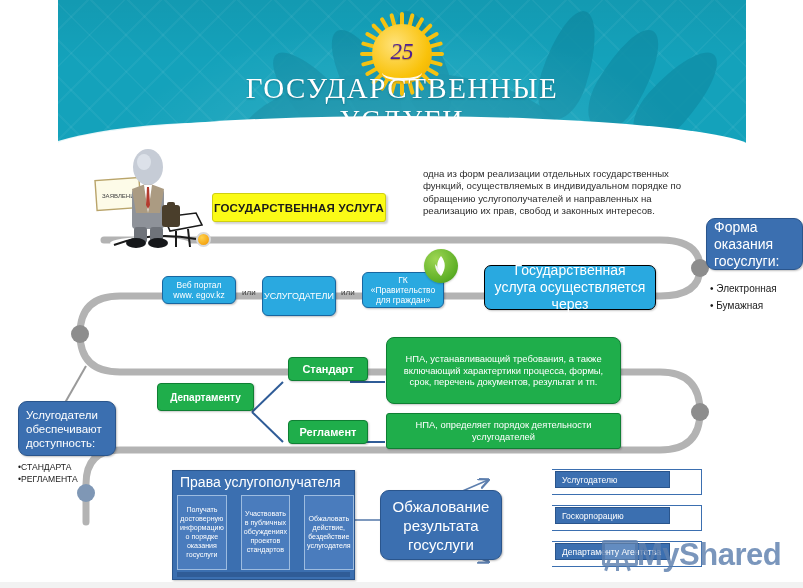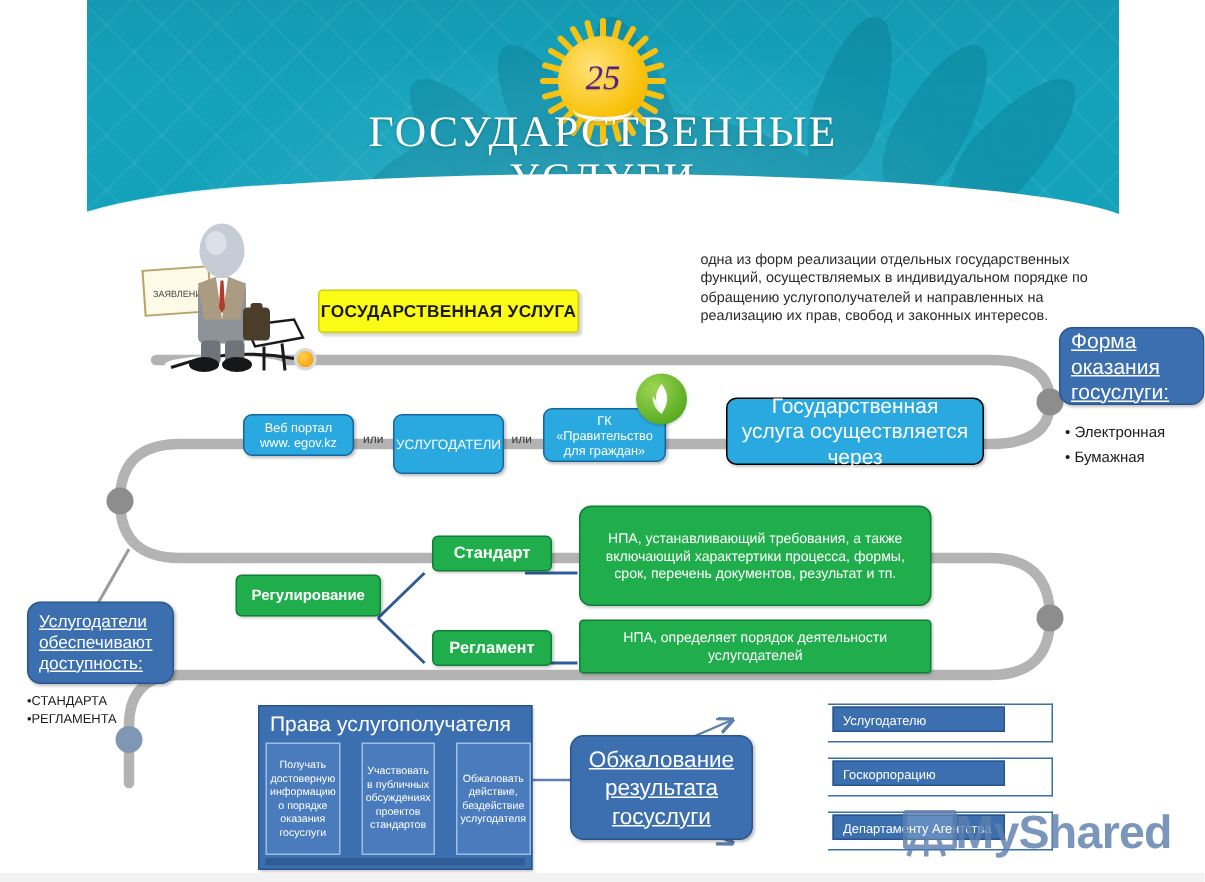--- a/index.html
+++ b/index.html
@@ -53,29 +53,29 @@
   .box{position:absolute;box-sizing:border-box;display:flex;align-items:center;
        justify-content:center;text-align:center;color:#fff;}
   .cyan{background:#29a9e0;border:1px solid #000000;border-radius:7px;
         box-shadow:1px 1px 2px rgba(0,0,0,.22);}
   .cyan-sm{background:#2aa9e0;border:1px solid #1766a0;border-radius:6px;
         box-shadow:1px 1px 2px rgba(0,0,0,.25);font-size:8.5px;line-height:10px;}
   .green{background:#1fae4b;border:1px solid #0f7f33;border-radius:4px;
         box-shadow:1px 1px 2px rgba(0,0,0,.22);font-weight:bold;}
   .greenbig{background:#1fae4b;border:1px solid #0f7f33;border-radius:8px;
         box-shadow:1px 1px 2px rgba(0,0,0,.22);}
-  .dblue{background:#3b6fb0;border:1px solid #2a5ükl;border-radius:9px;text-decoration:underline;}
+  .dblue{background:#3b6fb0;border:1px solid #2a5ükl;border-radius:9px;}
   .dblue{background:#3b6fb0;border:1px solid #2a558c;border-radius:9px;
         box-shadow:1px 1px 2px rgba(0,0,0,.25);}
   .yellowbox{position:absolute;background:#fbfb16;border:1px solid #cfcf12;border-radius:3px;
         box-shadow:2px 2px 2px rgba(0,0,0,.18);display:flex;align-items:center;
         justify-content:center;color:#1a1a1a;font-weight:bold;font-size:11.5px;
         letter-spacing:.2px;}
 
-  .deftext{position:absolute;color:#2b2b2b;font-size:9.6px;line-height:12.4px;margin-left:44px;}
+  .deftext{position:absolute;color:#2b2b2b;font-size:9.6px;line-height:12.4px;}
 
   
   .note-bullets{position:absolute;color:#1a1a1a;font-size:8.6px;line-height:12px;}
 
   
   .rbullets{position:absolute;color:#1a1a1a;font-size:10px;line-height:17px;}
 
   
   .rights{position:absolute;left:172px;top:470px;width:183px;height:110px;
      background:#3b6fb0;border:1px solid #2a558c;box-sizing:border-box;
@@ -273,21 +273,21 @@
   <div class="rbullets" style="left:710px;top:280px;width:95px;">
     <div>
       • <span>Электронная</span>
     </div>
     <div>
       • <span>Бумажная</span>
     </div>
   </div>
 
   <div class="box green" style="left:157px;top:383px;width:97px;height:28px;font-size:10px;">
-    <span>Регулирование</span>
+    <span>Департаменту</span>
   </div>
 
   <div class="box green" style="left:288px;top:357px;width:80px;height:24px;font-size:11px;">
     <span>Стандарт</span>
   </div>
   <div class="box greenbig" style="left:386px;top:337px;width:235px;height:67px;font-size:9.4px;line-height:11.8px;padding:0 8px;">
     <span>НПА, устанавливающий требования,  а также включающий характертики процесса, формы, срок, перечень документов, результат и тп.</span>
   </div>
 
   <div class="box green" style="left:288px;top:420px;width:80px;height:24px;font-size:11px;">

